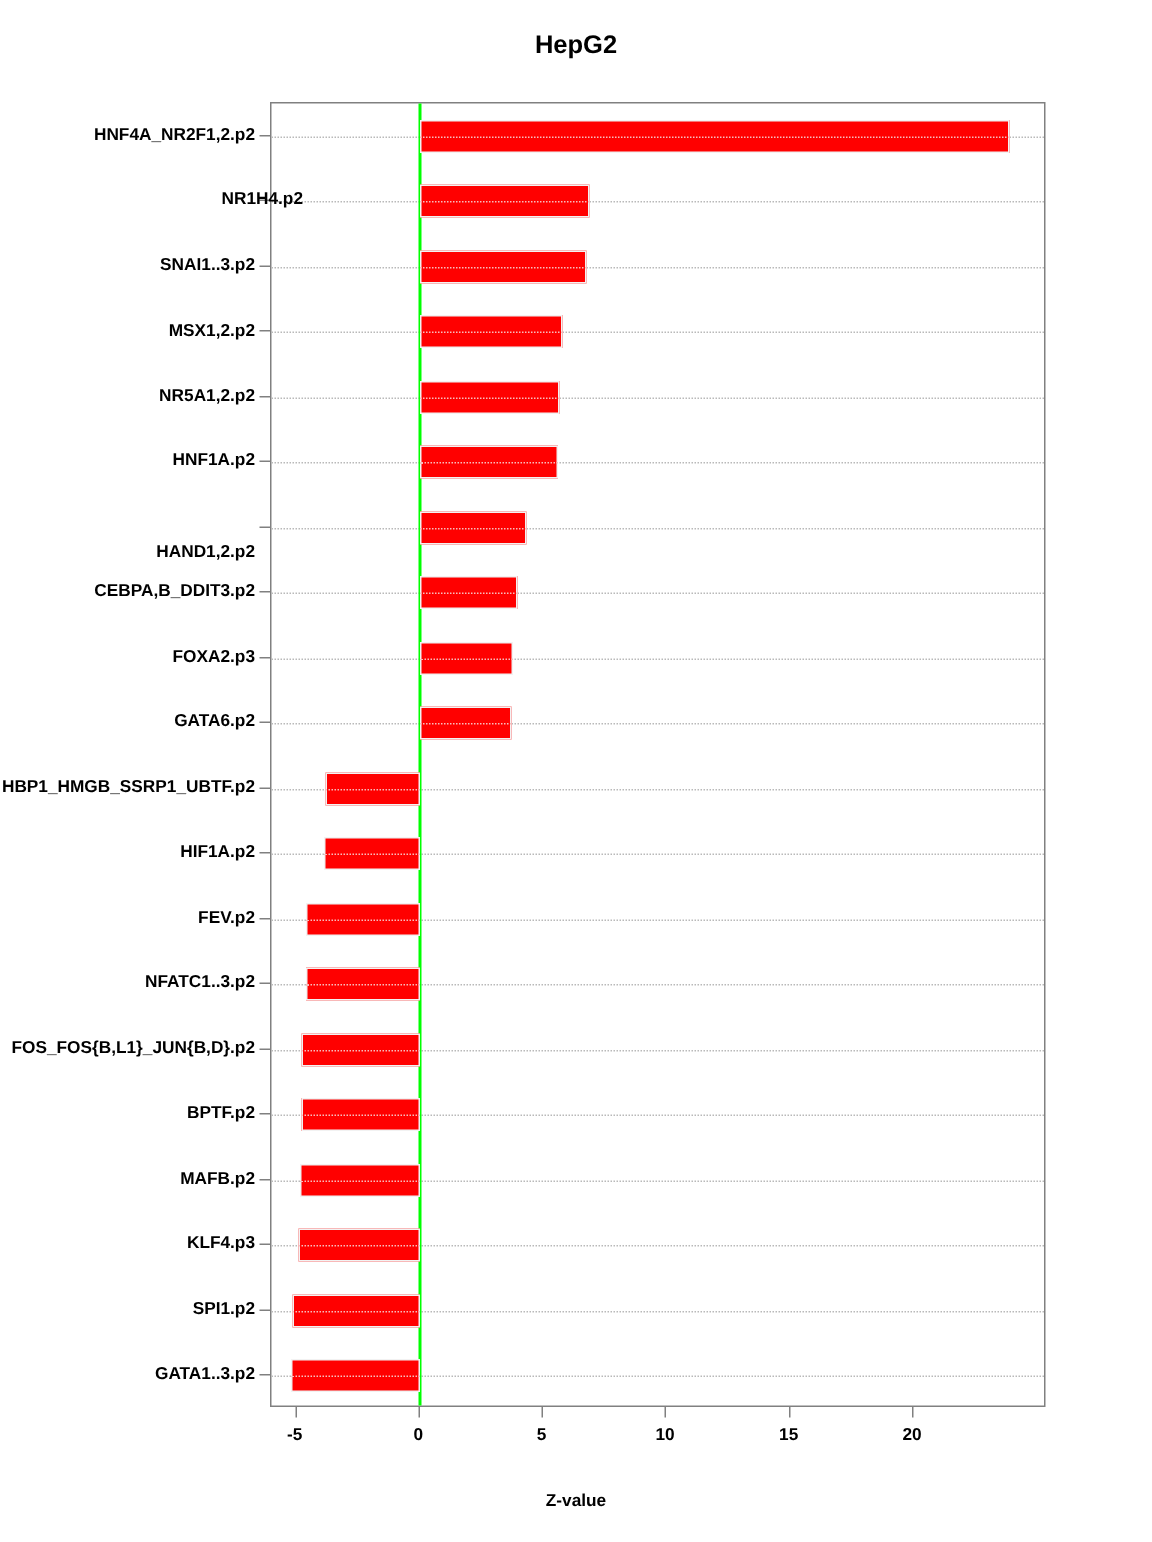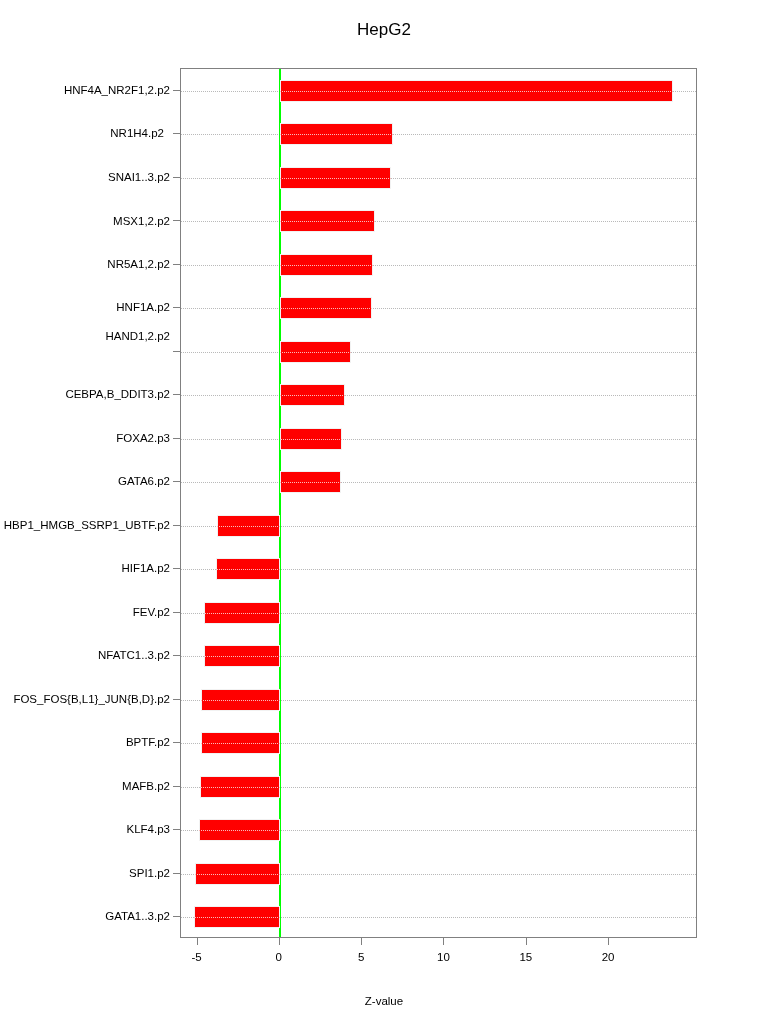--- a/index.html
+++ b/index.html
@@ -14,20 +14,21 @@
     font-family: "Liberation Sans", sans-serif;
     color: #000000;
     overflow: hidden;
   }
 
   #chart-root {
     position: absolute;
     left: 0; top: 0;
     width: 768px;
     height: 1028px;
+    font-weight: bold;
   }
 
   
   #chart-title {
     position: absolute;
     left: 0;
     top: 20px;
     width: 768px;
     text-align: center;
     font-size: 17px;
@@ -196,31 +197,31 @@
         <div class="gridline" style="top: 804.8px; left: 13.7px; width: 85.1px; border-top-color: rgb(247, 189, 189);"></div>
         <div class="bar" title="GATA1..3.p2: -5.23" style="left: 12.7px; width: 86.1px; top: 837.3px; background: rgb(255, 0, 0);"></div>
         <div class="gridline" style="top: 848.3px; left: 12.7px; width: 86.1px; border-top-color: rgb(247, 189, 189);"></div>
       </div>
   </div>
 
   <div id="axes-layer">
       <div class="ytick-mark" style="top: 89.8px;"></div>
       <div class="ytick-label" style="top: 83.8px; right: 598px;">HNF4A_NR2F1,2.p2</div>
       <div class="ytick-mark" style="top: 133.3px;"></div>
-      <div class="ytick-label" style="top: 127.3px; right: 604px;">NR1H4.p2</div>
+      <div class="ytick-label" style="top: 127.3px; right: 566px;">NR1H4.p2</div>
       <div class="ytick-mark" style="top: 176.8px;"></div>
       <div class="ytick-label" style="top: 170.8px; right: 598px;">SNAI1..3.p2</div>
       <div class="ytick-mark" style="top: 220.3px;"></div>
       <div class="ytick-label" style="top: 215px; right: 598px;">MSX1,2.p2</div>
       <div class="ytick-mark" style="top: 263.8px;"></div>
       <div class="ytick-label" style="top: 257.8px; right: 598px;">NR5A1,2.p2</div>
       <div class="ytick-mark" style="top: 307.3px;"></div>
       <div class="ytick-label" style="top: 301.3px; right: 598px;">HNF1A.p2</div>
       <div class="ytick-mark" style="top: 350.8px;"></div>
-      <div class="ytick-label" style="top: 330px; right: 598px;">HAND1,2.p2</div>
+      <div class="ytick-label" style="top: 362px; right: 598px;">HAND1,2.p2</div>
       <div class="ytick-mark" style="top: 394.3px;"></div>
       <div class="ytick-label" style="top: 388.3px; right: 598px;">CEBPA,B_DDIT3.p2</div>
       <div class="ytick-mark" style="top: 437.8px;"></div>
       <div class="ytick-label" style="top: 431.8px; right: 598px;">FOXA2.p3</div>
       <div class="ytick-mark" style="top: 481.3px;"></div>
       <div class="ytick-label" style="top: 475.3px; right: 598px;">GATA6.p2</div>
       <div class="ytick-mark" style="top: 524.8px;"></div>
       <div class="ytick-label" style="top: 518.8px; right: 598px; text-align: right;">HBP1_HMGB_SSRP1_UBTF.p2</div>
       <div class="ytick-mark" style="top: 568.3px;"></div>
       <div class="ytick-label" style="top: 562.3px; right: 598px; text-align: center;">HIF1A.p2</div>

